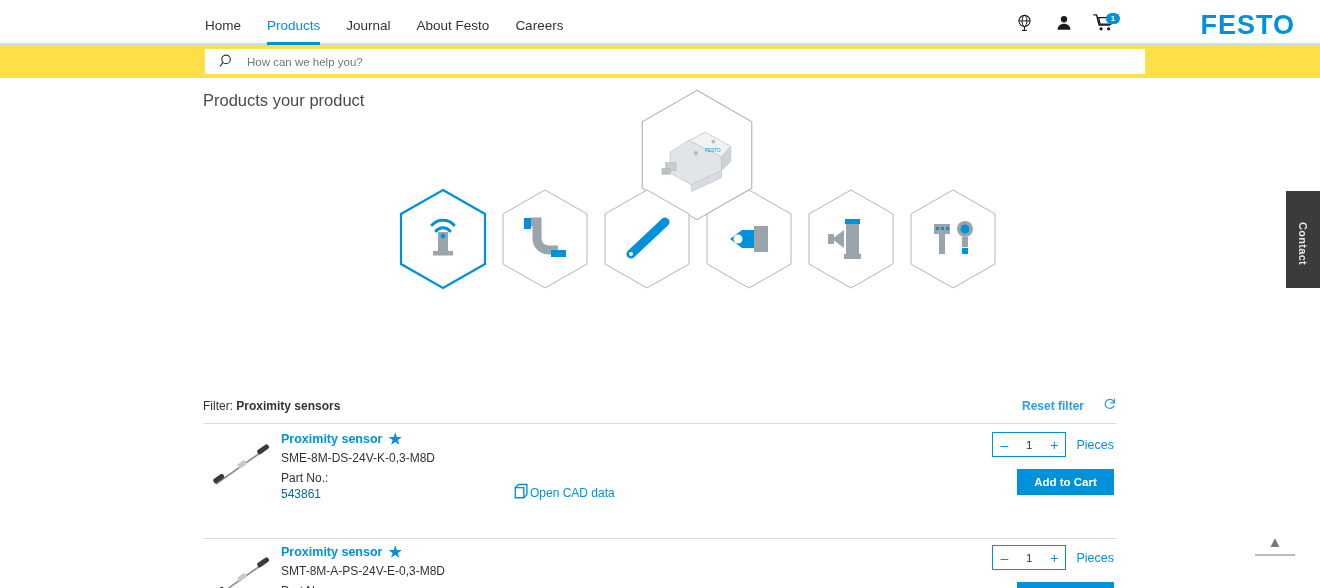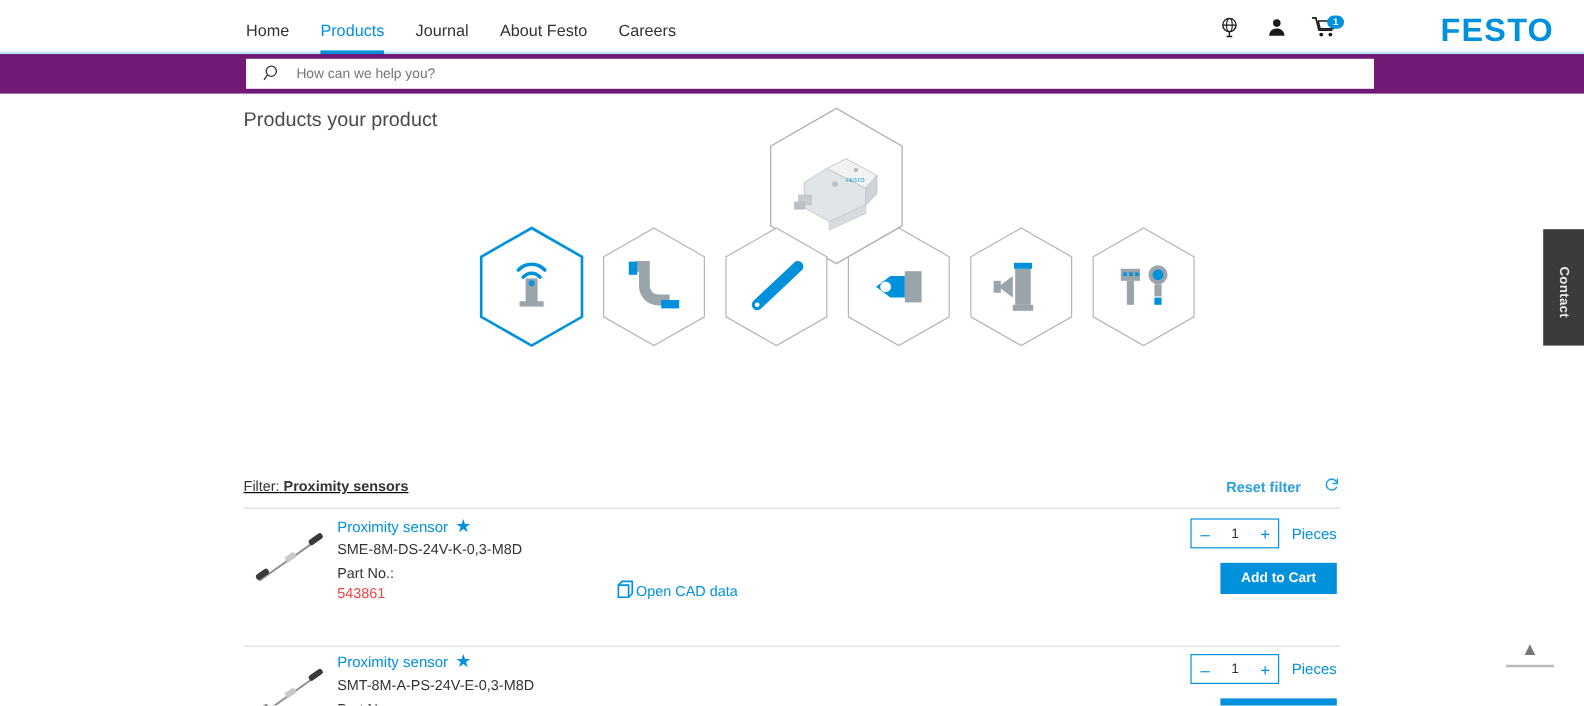--- a/index.html
+++ b/index.html
@@ -29,21 +29,21 @@
   .hicon { width:22px; height:24px; display:flex; align-items:center; justify-content:center; cursor:pointer; position:relative; }
   .cart-badge {
     position:absolute; top:2px; right:-5px; background:#0091DC; color:#fff;
     font-size:8px; line-height:11px; min-width:14px; height:11px; border-radius:6px;
     text-align:center; padding:0 3px; font-weight:bold;
   }
   .logo { position:absolute; right:25px; top:10px; font-size:27px; font-weight:bold;
     color:#0091DC; letter-spacing:1px; font-family:"Liberation Sans", sans-serif; cursor:pointer; }
 
   
-  .searchbar-wrap { height:33px; background:#701a75; position:relative; }
+  .searchbar-wrap { height:33px; background:#fde047; position:relative; }
   .searchbox {
     position:absolute; left:205px; top:4px; width:940px; height:25px;
     background:#fff; display:flex; align-items:center; padding-left:12px;
   }
   .search-icon { width:20px; height:20px; flex:0 0 20px; display:flex; align-items:center; justify-content:center; }
   .search-input {
     border:none; outline:none; flex:1; font-size:11.5px; color:#999;
     font-family:"Liberation Sans", sans-serif; padding-left:10px; background:transparent;
   }
 
@@ -54,40 +54,40 @@
   
   .hex-area { position:relative; height:230px; }
   .hex {
     position:absolute; width:90px; height:102px; cursor:pointer;
   }
   .hex svg { display:block; width:100%; height:100%; }
   .hex-top { width:118px; height:134px; left:638px; top:10px; }
 
   
   .filter-row {
-    position:absolute; left:203px; top:318px; width:914px; height:22px;text-decoration:underline;
+    position:absolute; left:203px; top:318px; width:914px; height:22px;
   }
   .filter-label { font-size:12px; color:#333; }
   .filter-label b { font-weight:bold; }
   .reset-filter {
     position:absolute; right:0; top:1px; color:#2a9fe0; font-size:12px;
     display:flex; align-items:center; gap:19px; cursor:pointer; font-weight:bold;
   }
   .filter-rule { position:absolute; left:203px; top:345px; width:914px; height:1px; background:#dcdcdc; }
 
   
   .product-row { position:absolute; left:203px; width:914px; height:113px; }
   .row-sep { position:absolute; left:203px; width:914px; height:1px; background:#dcdcdc; }
   .p-thumb { position:absolute; left:4px; top:10px; width:72px; height:60px; }
   .p-info { position:absolute; left:78px; top:6px; }
-  .p-title { color:#0091DC; font-size:12.5px; font-weight:normal; display:flex; align-items:flex-end; gap:6px; cursor:pointer; }
+  .p-title { color:#0091DC; font-size:12.5px; font-weight:bold; display:flex; align-items:flex-end; gap:6px; cursor:pointer; }
   .star { color:#0091DC; font-size:15px; line-height:1; }
   .p-model { font-size:12px; color:#333; margin-top:5px; }
   .p-partlabel { font-size:12px; color:#333; margin-top:6px; }
-  .p-partno { font-size:12px; color:#ef4444; margin-top:2px; }
+  .p-partno { font-size:12px; color:#0369a1; margin-top:2px; }
   .cad-link {
     position:absolute; left:310px; top:58px; display:flex; align-items:center; gap:0;
     color:#0091DC; font-size:12px; cursor:pointer;
   }
   .qty-wrap { position:absolute; right:3px; top:7px; display:flex; align-items:center; gap:10px; }
   .stepper {
     width:74px; height:25px; border:1px solid #0091DC; display:flex; align-items:center;
     justify-content:space-between; padding:0 7px; background:#fff;
   }
   .step-btn { color:#0091DC; font-size:14px; line-height:1; cursor:pointer; user-select:none; }

